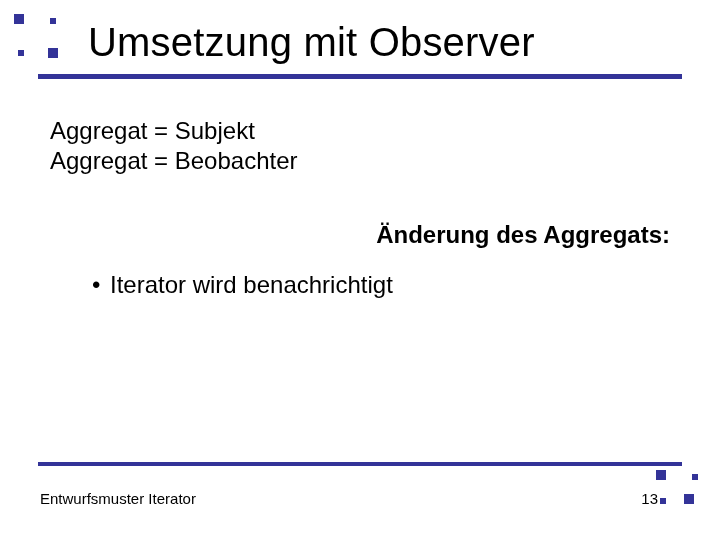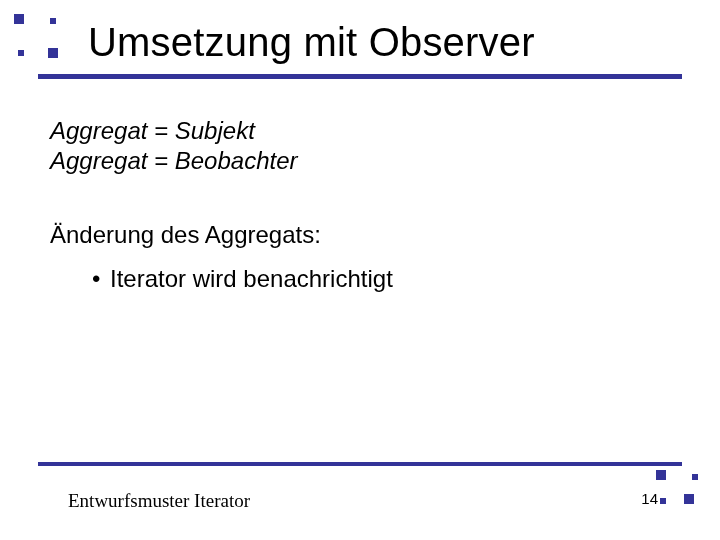--- a/index.html
+++ b/index.html
@@ -58,24 +58,24 @@
 
   
   .body {
     position: absolute;
     left: 50px;
     top: 116px;
     width: 620px;
     font-size: 24px;
     line-height: 1.25;
   }
-  .para1 { margin: 0 0 44px 0; font-style: italic; }
-  .para2-head { font-weight: 400; }
+  .para1 { margin: 0 0 44px 0; }
+  .para2-head { font-weight: 700; text-align: right; }
   .bullets {
-    margin: 14px 0 0 0;
+    margin: 20px 0 0 0;
     padding: 0 0 0 42px;
     list-style: none;
   }
   .bullets li {
     position: relative;
     padding-left: 18px;
     margin: 2px 0;
   }
   .bullets li::before {
     content: "•";
@@ -95,24 +95,23 @@
   }
   .footer-squares {
     position: absolute;
     right: 14px;
     top: 470px;
     width: 50px;
     height: 40px;
   }
   .footer-left {
     position: absolute;
-    left: 68px;
+    left: 40px;
     top: 490px;
-    font-size: 19px;
-    font-family: Liberation Serif, serif;
+    font-size: 15px;
   }
   .footer-right {
     position: absolute;
     right: 62px;
     top: 490px;
     font-size: 15px;
   }
 </style>
 </head>
 <body>
@@ -144,15 +143,15 @@
   </div>
 
   <div class="footer-line"></div>
   <div class="footer-squares">
     <div class="sq big" style="left:0;top:0;"></div>
     <div class="sq sm" style="left:36px;top:4px;"></div>
     <div class="sq sm" style="left:4px;top:28px;"></div>
     <div class="sq big" style="left:28px;top:24px;"></div>
   </div>
   <div class="footer-left">Entwurfsmuster Iterator</div>
-  <div class="footer-right">14</div>
+  <div class="footer-right">13</div>
 
 </div>
 
 </body></html>

